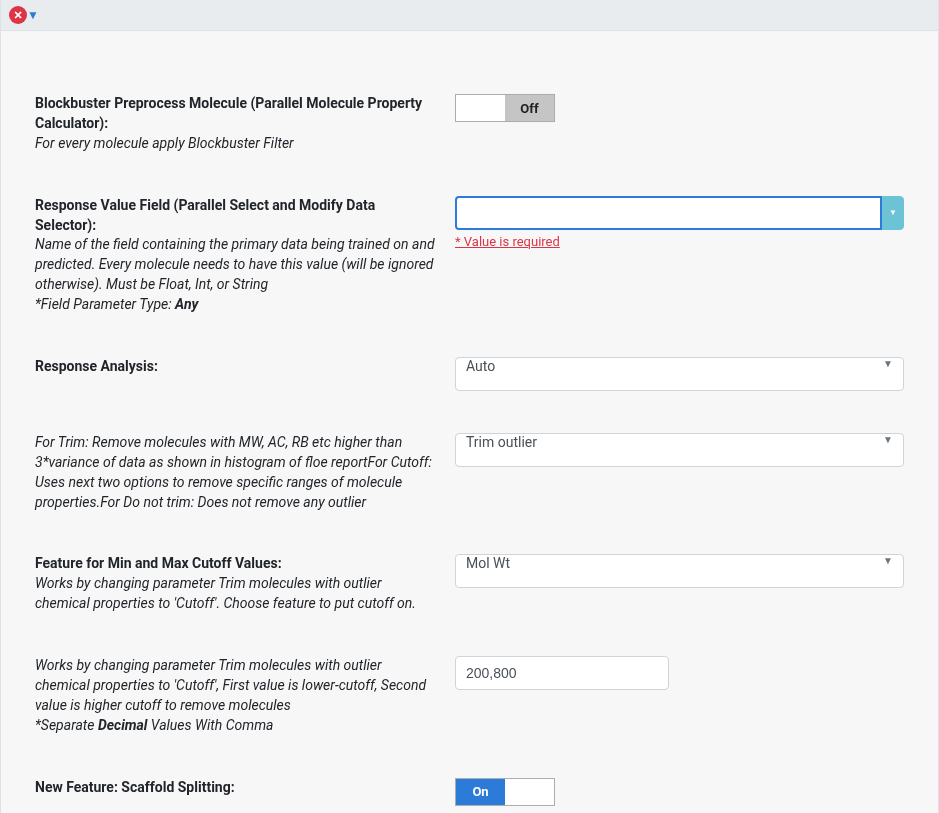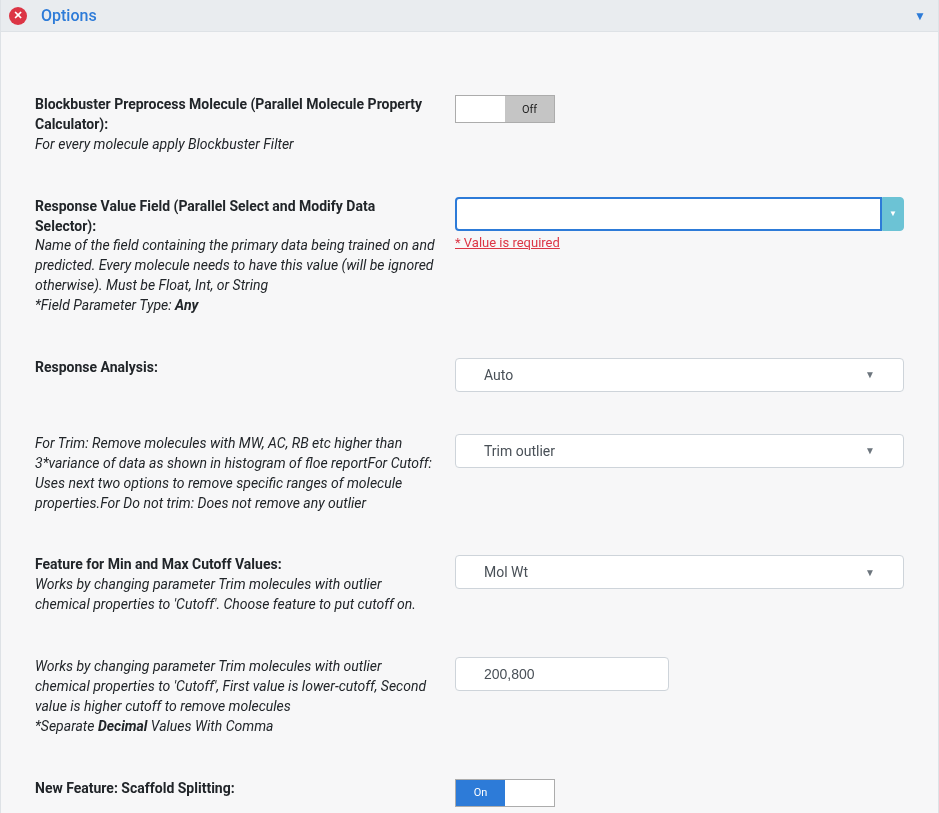--- a/index.html
+++ b/index.html
@@ -68,36 +68,36 @@
     width: 100px;
     height: 28px;
     border: 1px solid #acacac;
     background: #fff;
   }
   .toggle-wrap .half {
     width: 50%;
     display: flex;
     align-items: center;
     justify-content: center;
-    font-size: 11px;
+    font-size: 13px;
+    font-weight: bold;
   }
   .toggle-wrap.off .half.right { background: #c5c5c5; color: #222; }
   .toggle-wrap.on .half.left { background: #2d7bd8; color: #fff; }
   .select-row { display: flex; }
   .select, .text-input {
     width: 100%;
     height: 34px;
     border: 1px solid #ced4da;
     border-radius: 4px;
     background: #fff;
-    padding: 0 28px;
+    padding: 0 10px;
     font-size: 14px;
     color: #495057;
     display: flex;
-    align-items: center;
     justify-content: space-between;
   }
   .select.error-border {
     border: 2px solid #2d7bd8;
     border-top-right-radius: 0;
     border-bottom-right-radius: 0;
   }
   .select .caret { color: #6c757d; font-size: 10px; margin-left: auto; }
   .addon-btn {
     width: 22px;
@@ -116,21 +116,20 @@
   .select-full { width: 100%; }
   .text-input-narrow { width: 214px; }
   .bold-ital { font-weight: 700; font-style: italic; }
 </style>
 </head>
 <body>
 
 <div class="panel">
   <div class="panel-header">
     <div class="close-icon">✕</div>
-    <div class="panel-title">Options</div>
     <div class="chevron-down-icon">▼</div>
   </div>
   <div class="panel-body">
 
     <div class="form-row">
       <div class="label-col">
         <div class="field-label">Blockbuster Preprocess Molecule (Parallel Molecule Property Calculator):</div>
         <div class="help-text">For every molecule apply Blockbuster Filter</div>
       </div>
       <div class="control-col-narrow">

